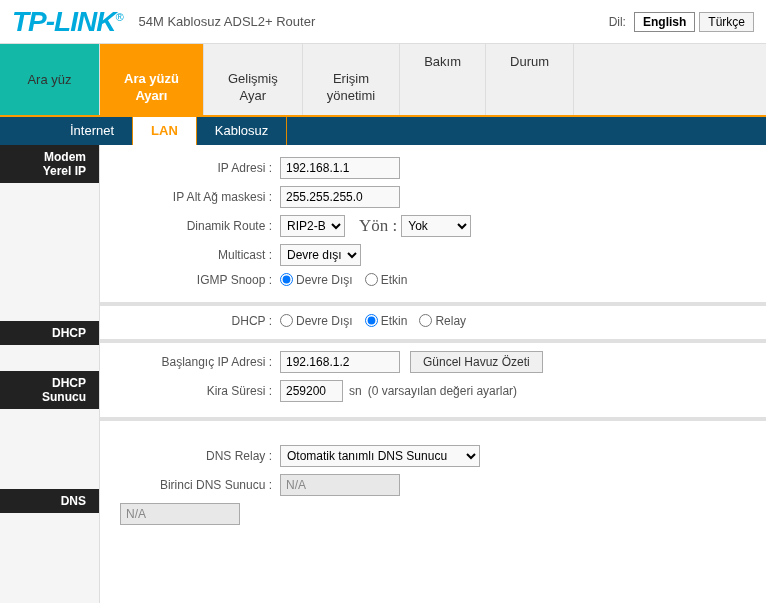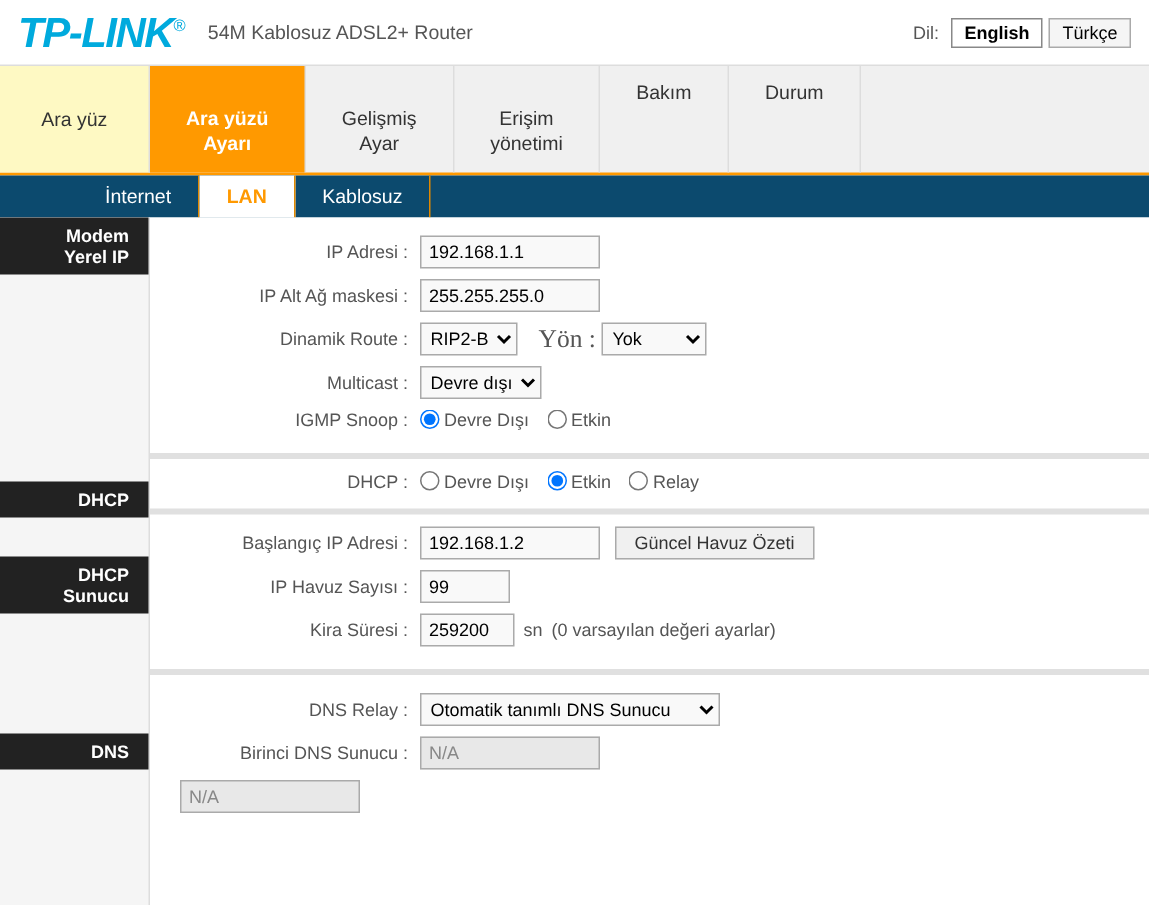--- a/index.html
+++ b/index.html
@@ -185,21 +185,21 @@
     <span style="font-size:13px; color:#555; margin-left:8px;">54M Kablosuz ADSL2+ Router</span>
   </div>
   <div id="lang-area">
     <span style="font-size:12px; color:#555; margin-right:4px;">Dil:</span>
     <button class="lang-btn active">English</button>
     <button class="lang-btn">Türkçe</button>
   </div>
 </div>
 
 <div id="main-nav">
-  <div style="padding: 8px 16px; background:#fef9c3; color:#333; font-size:13px; min-width:100px; text-align:left; border-right:1px solid #ddd; display:flex; align-items:center; justify-content:center;">
+  <div style="padding: 8px 16px; background:#14b8a6; color:#333; font-size:13px; min-width:100px; text-align:left; border-right:1px solid #ddd; display:flex; align-items:center; justify-content:center;">
     <span>Ara yüz</span>
   </div>
   <div class="main-nav-item active" style="white-space:pre-line; line-height:1.3;">
     <span>Ara yüzü
 Ayarı</span>
   </div>
   <div class="main-nav-item" style="white-space:pre-line; line-height:1.3;">
     <span>Gelişmiş
 Ayar</span>
   </div>
@@ -324,35 +324,31 @@
 
     <div style="height:4px; background:#e0e0e0;"></div>
     <div class="form-section" style="padding-top:8px;">
 
       <div class="form-row">
         <span class="form-label">Başlangıç IP Adresi :</span>
         <input class="form-input form-input-wide" type="text" value="192.168.1.2" style="">
         <button class="btn" style="margin-left:10px;">Güncel Havuz Özeti</button>
       </div>
 
-      <div class="form-row">
-        <span class="form-label">IP Havuz Sayısı :</span>
-        <input class="form-input form-input-small" type="text" value="99" style="">
-      </div>
 
       <div class="form-row">
         <span class="form-label">Kira Süresi :</span>
         <input class="form-input" style="width: 63px;" type="text" value="259200">
         <span class="hint-text">sn</span>
         <span class="hint-text">(0 varsayılan değeri ayarlar)</span>
       </div>
     </div>
 
     <div style="height:4px; background:#e0e0e0;"></div>
-    <div class="form-section" style="padding-top:12px;">
+    <div class="form-section" style="padding-top:24px;">
 
       <div class="form-row">
         <span class="form-label">DNS Relay :</span>
         <select style="width:200px;">
           <option>Otomatik tanımlı DNS Sunucu</option>
           <option>Manuel</option>
         </select>
       </div>
 
       <div class="form-row">

